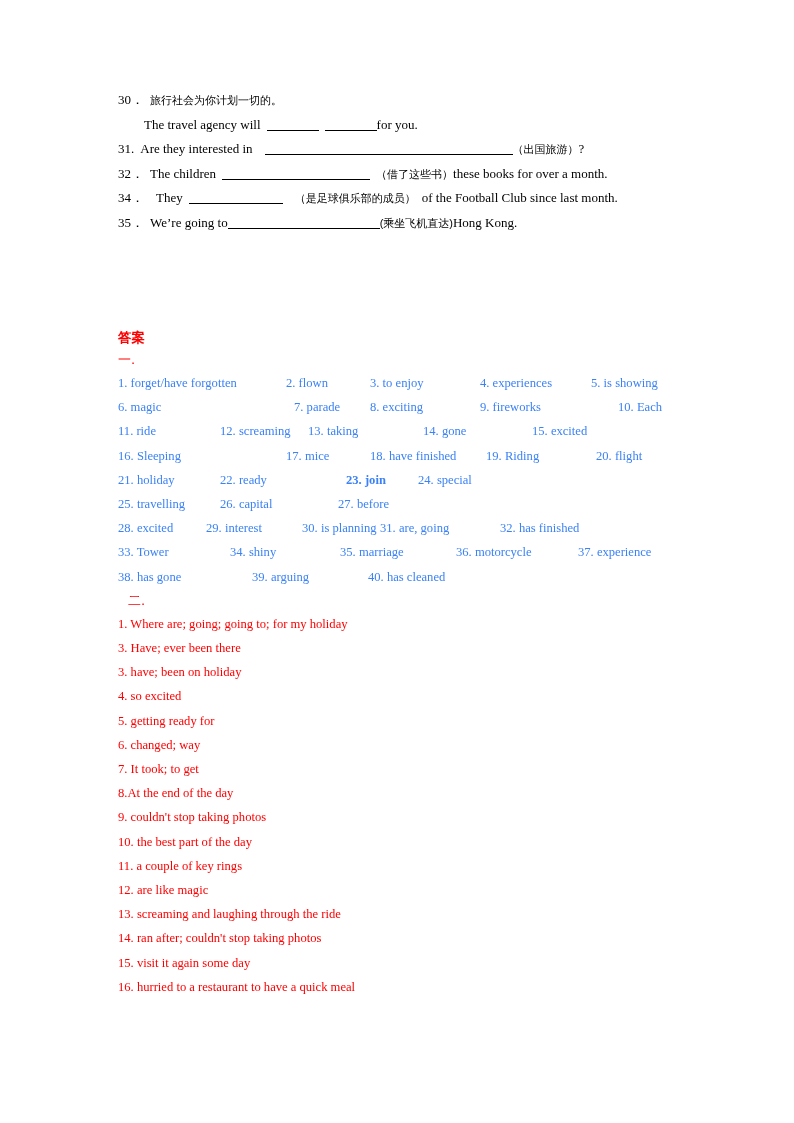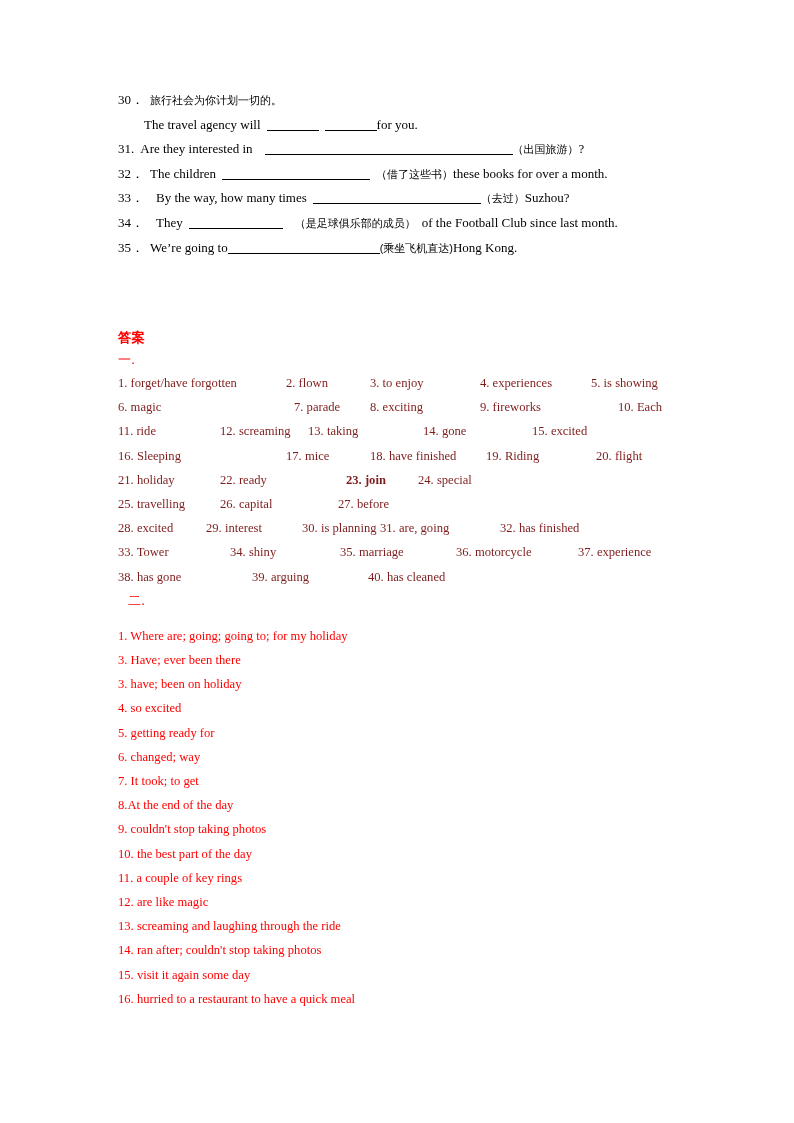--- a/index.html
+++ b/index.html
@@ -73,31 +73,31 @@
   .sec-mark {
     font-family: "DejaVu Sans", sans-serif;
     font-size: 13.0px;
     line-height: 23px;
     color: #FF0000;
   }
   .ans-row {
     font-size: 12.6px;
     line-height: 24.2px;
     white-space: nowrap;
-    color: #7f1d1d;
+    color: #3b82f6;
     position: relative;
     height: 24.2px;
   }
   .cell {
     position: absolute;
     top: 0;
     white-space: nowrap;
   }
   .ans-list {
-    margin-top: 12px;
+    margin-top: 0;
   }
   .ans-item {
     font-size: 12.6px;
     line-height: 24.2px;
     white-space: nowrap;
     color: #FF0000;
   }
 </style>
 </head>
 <body>
@@ -114,23 +114,20 @@
     </div>
 
     <div class="qline">
       <span>31.</span><span class="gapS"></span><span>Are they interested in</span><span class="gapM"></span><span class="blank b-31"></span><span class="cn">（出国旅游）</span><span>?</span>
     </div>
 
     <div class="qline">
       <span>32．</span><span class="gapS"></span><span>The children</span><span class="gapS"></span><span class="blank b-32"></span><span class="gapS"></span><span class="cn">（借了这些书）</span><span>these books for over a month.</span>
     </div>
 
-    <div class="qline">
-      <span>33．</span><span class="gapM"></span><span>By the way, how many times</span><span class="gapS"></span><span class="blank b-33"></span><span class="cn">（去过）</span><span>Suzhou?</span>
-    </div>
 
     <div class="qline">
       <span>34．</span><span class="gapM"></span><span>They</span><span class="gapS"></span><span class="blank b-34"></span><span class="gapM"></span><span class="cn">（是足球俱乐部的成员）</span><span class="gapS"></span><span>of the Football Club since last month.</span>
     </div>
 
     <div class="qline">
       <span>35．</span><span class="gapS"></span><span>We’re going to</span><span class="blank b-35"></span><span class="cn">(乘坐飞机直达)</span><span>Hong Kong.</span>
     </div>
 
   </div>

